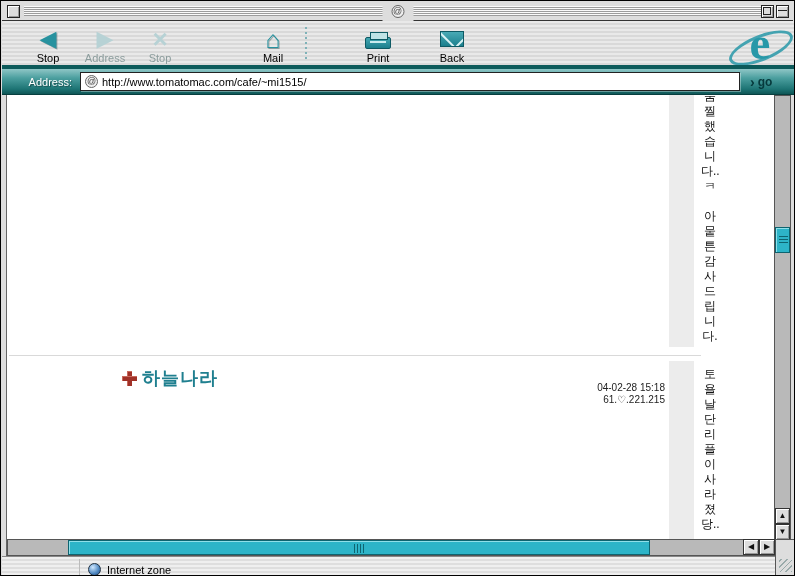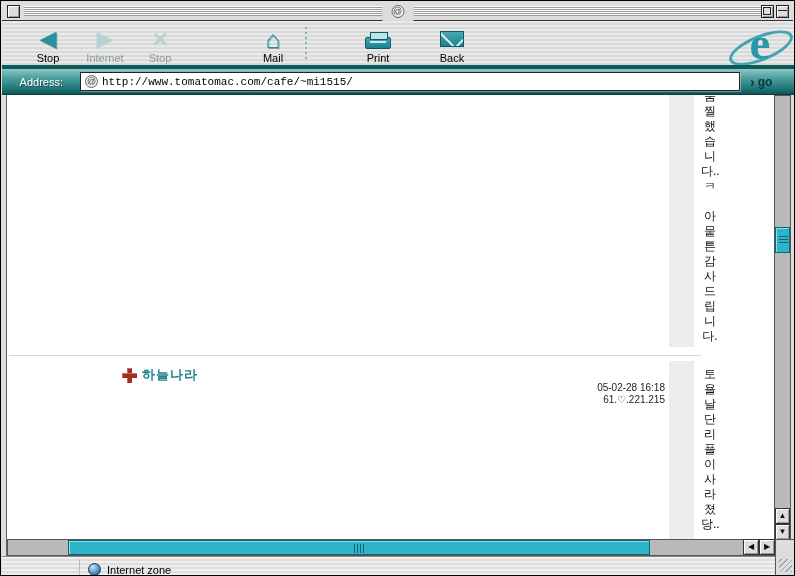--- a/index.html
+++ b/index.html
@@ -65,27 +65,27 @@
     color:#2898a8; font-size:47px; font-weight:bold; font-family:"Liberation Serif",serif;
     text-align:center; line-height:52px; }
   .e-logo::before { content:""; position:absolute; left:-4px; top:18px; width:62px; height:20px;
     border:3px solid rgba(40,152,168,.85); border-radius:50%; transform:rotate(-22deg); }
 
   
   .teal-band { position:absolute; left:1px; top:64px; width:793px; height:4px; background:#0c5a5a; }
   .addressbar { position:absolute; left:1px; top:68px; width:793px; height:26px;
     background:linear-gradient(180deg,#8fc6c6 0,#4da0a0 35%,#1d7474 80%,#0f5656 100%);
     border-bottom:1px solid #073f3f; display:flex; align-items:center; }
-  .addr-label { width:78px; text-align:right; color:#fff; font-size:11px; padding-right:17px;
+  .addr-label { width:78px; text-align:right; color:#fff; font-size:11px; padding-right:8px;
     text-shadow:1px 1px 1px rgba(0,0,0,.4); }
   .addr-field { width:660px; height:19px; background:#fff; border:1px solid #222;
     box-shadow:1px 1px 0 rgba(255,255,255,.35); display:flex; align-items:center; gap:4px; padding:0 4px; }
   .addr-field .at-icon { flex:0 0 13px; }
   .addr-input { border:none; outline:none; flex:1; font-size:11px; color:#000;
-    font-family:Liberation Mono, monospace; background:transparent; }
+    font-family:Liberation Sans, sans-serif; background:transparent; }
   .go-btn { margin-left:10px; display:flex; align-items:center; gap:3px; color:#06393c;
     font-size:12px; font-weight:bold; cursor:default; }
   .go-arrow { font-size:14px; font-weight:bold; line-height:12px; }
 
   
   .frame-left  { position:absolute; left:1px; top:94px; width:5px;  height:481px; background:#ddd; border-right:1px solid #666; }
   .frame-right { position:absolute; left:790px; top:94px; width:4px; height:481px; background:#ddd; }
 
   .content { position:absolute; left:6px; top:94px; width:767px; height:444px;
     background:#fff; overflow:hidden; font-family:"Liberation Sans","DejaVu Sans",sans-serif; }
@@ -98,21 +98,21 @@
     color:#111; white-space:pre-line; text-align:center; }
   .vcol-1 { top:-6px; }
   .vcol-2 { top:272px; }
 
   .post-logo { position:absolute; left:115px; top:271px; display:flex; align-items:center; gap:5px; }
   .cross-icon { position:relative; width:15px; height:15px; }
   .cross-icon::before { content:""; position:absolute; left:5px; top:0; width:5px; height:15px;
     background:#a03128; box-shadow:inset 1px 1px 0 #c96a5d; }
   .cross-icon::after { content:""; position:absolute; left:0; top:5px; width:15px; height:5px;
     background:#a03128; box-shadow:inset 1px 1px 0 #c96a5d; }
-  .logo-text { font-size:13px; font-weight:bold; color:#1f7f8f; letter-spacing:1px; }
+  .logo-text { font-size:18px; font-weight:bold; color:#1f7f8f; letter-spacing:1px; }
 
   .post-meta { position:absolute; left:540px; top:287px; width:118px; text-align:right;
     font-size:10px; line-height:12px; color:#222; }
 
   
   .vscroll { position:absolute; left:773px; top:94px; width:17px; height:444px;
     background:#b9b9b9; border:1px solid #555; }
   .vthumb { position:absolute; left:0; top:131px; width:15px; height:26px;
     background:#2db4c8; border:1px solid #0e6470; box-shadow:inset 1px 1px 0 #8fdfe9; }
   .vthumb::after { content:""; position:absolute; left:3px; top:8px; width:9px; height:9px;
@@ -161,21 +161,21 @@
     <div class="tb-box collapse"></div>
   </div>
 
   <div class="toolbar">
     <div class="tb-btn" style="left:22px;width:48px">
       <span class="tb-icon">◀</span>
       <span class="tb-label">Stop</span>
     </div>
     <div class="tb-btn disabled" style="left:75px;width:56px">
       <span class="tb-icon">▶</span>
-      <span class="tb-label">Internet</span>
+      <span class="tb-label">Address</span>
     </div>
     <div class="tb-btn disabled" style="left:138px;width:40px">
       <span class="tb-icon" style="font-size:26px">×</span>
       <span class="tb-label">Stop</span>
     </div>
     <div class="tb-btn" style="left:249px;width:44px">
       <span class="tb-icon" style="font-size:25px">⌂</span>
       <span class="tb-label">Mail</span>
     </div>
     <div class="tb-sep"></div>
@@ -233,21 +233,21 @@
 립
 니
 다.</div>
 
     <div class="post-logo">
       <span class="cross-icon"></span>
       <span class="logo-text">하늘나라</span>
     </div>
 
     <div class="post-meta">
-      <div>05-02-28 16:18</div>
+      <div>04-02-28 15:18</div>
       <div>61.♡.221.215</div>
     </div>
 
     <div class="vcol vcol-2">토
 욜
 날
 단
 리
 플
 이

